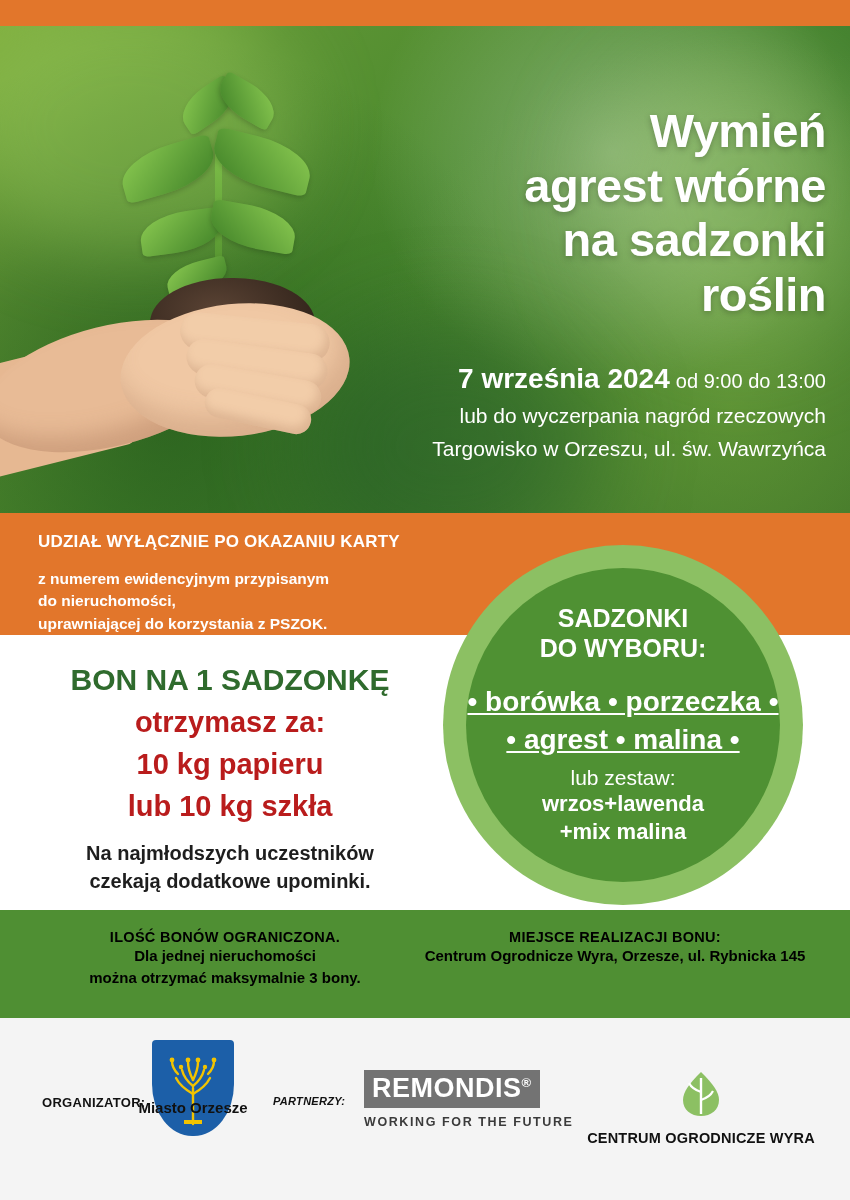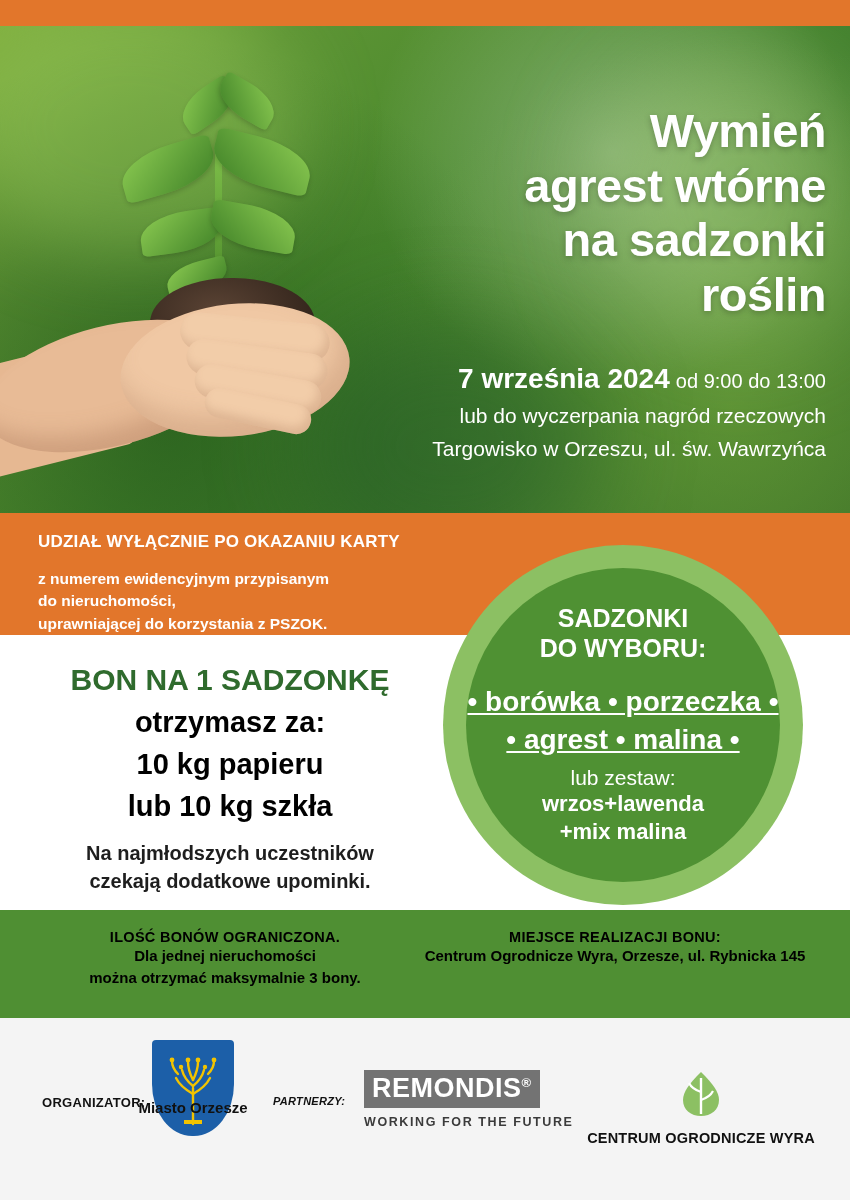--- a/index.html
+++ b/index.html
@@ -124,21 +124,21 @@
   .orange-sub{font-size:15.5px;line-height:1.45;margin-top:16px;font-weight:bold;}
 
   
   .mid{
     position:absolute;left:0;top:635px;width:850px;height:275px;background:#ffffff;
   }
   .bon-block{
     position:absolute;left:0;top:663px;width:460px;text-align:center;color:#2f6b2d;
   }
   .bon-title{font-size:30px;font-weight:bold;color:#2f6b2d;}
-  .bon-line{font-size:29px;font-weight:bold;margin-top:9px;color:#000000;}
+  .bon-line{font-size:29px;font-weight:bold;margin-top:9px;color:#b91c1c;}
   .bon-note{margin-top:16px;font-size:20px;line-height:1.4;color:#1e1e1e;font-weight:bold;}
 
   
   .circle-outer{
     position:absolute;left:443px;top:545px;width:360px;height:360px;border-radius:50%;
     background:#8cc063;
   }
   .circle-inner{
     position:absolute;left:466px;top:568px;width:314px;height:314px;border-radius:50%;
     background:#4f9133;

